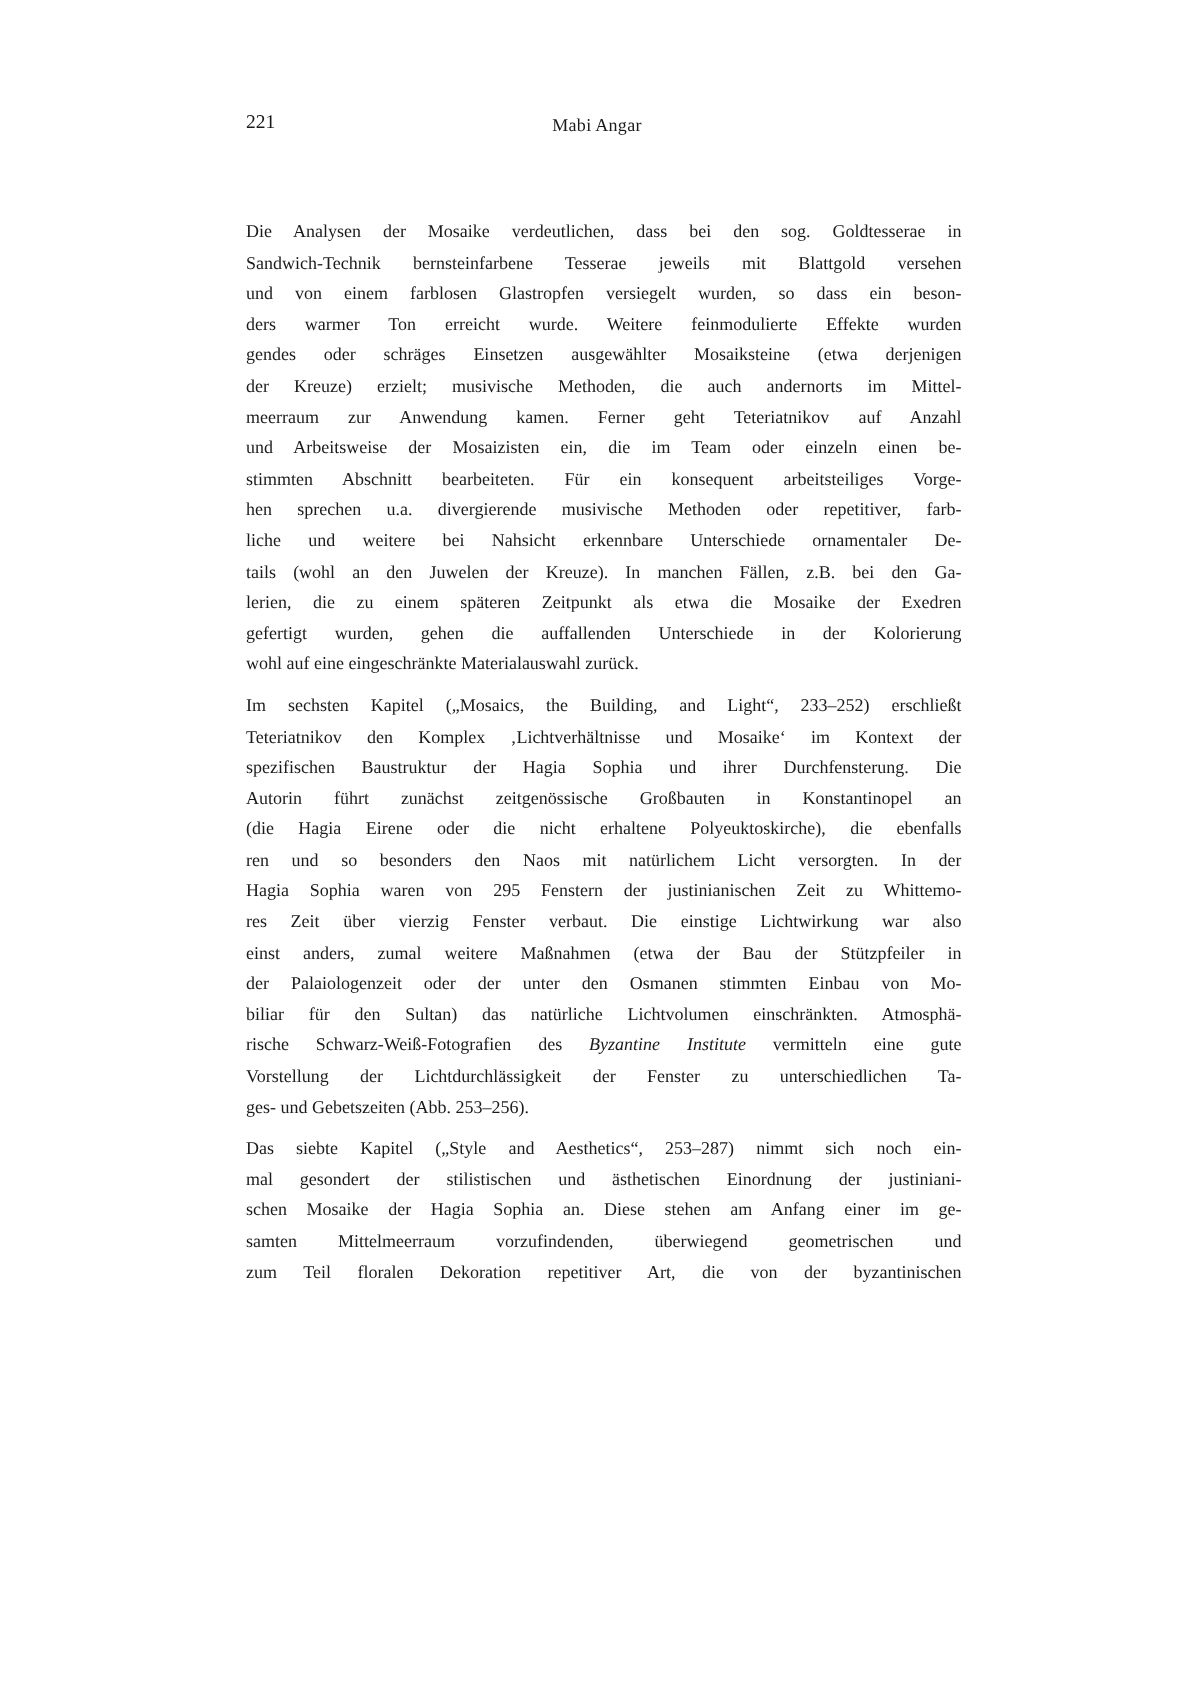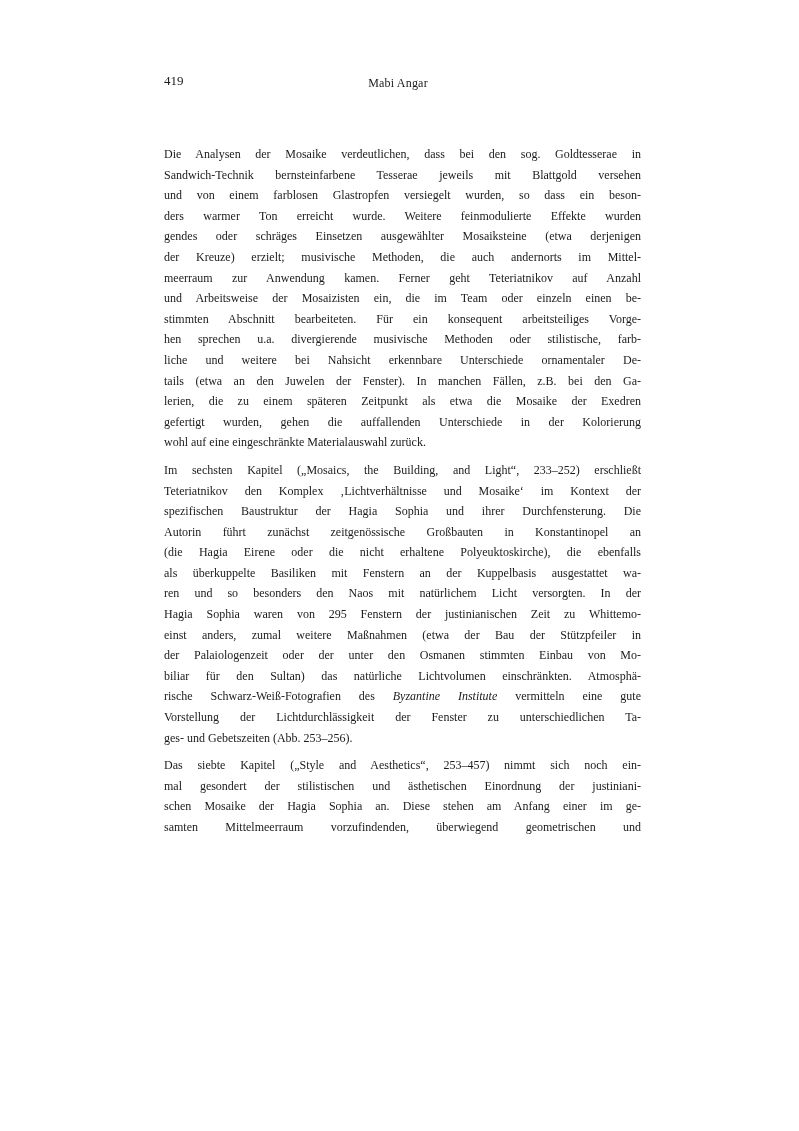--- a/index.html
+++ b/index.html
@@ -56,61 +56,62 @@
       text-align-last: left;
     }
     em {
       font-style: italic;
     }
   </style>
 </head>
 <body>
 
 <div class="page">
-  <div class="page-number">419</div>
+  <div class="page-number">221</div>
   <div class="running-head">Mabi Angar</div>
 
   <div class="text-block">
 
     <div class="paragraph">
       <span class="line">Die Analysen der Mosaike verdeutlichen, dass bei den sog. Goldtesserae in</span>
       <span class="line">Sandwich-Technik bernsteinfarbene Tesserae jeweils mit Blattgold versehen</span>
       <span class="line">und von einem farblosen Glastropfen versiegelt wurden, so dass ein beson-</span>
       <span class="line">ders warmer Ton erreicht wurde. Weitere feinmodulierte Effekte wurden</span>
       <span class="line">gendes oder schräges Einsetzen ausgewählter Mosaiksteine (etwa derjenigen</span>
       <span class="line">der Kreuze) erzielt; musivische Methoden, die auch andernorts im Mittel-</span>
       <span class="line">meerraum zur Anwendung kamen. Ferner geht Teteriatnikov auf Anzahl</span>
       <span class="line">und Arbeitsweise der Mosaizisten ein, die im Team oder einzeln einen be-</span>
       <span class="line">stimmten Abschnitt bearbeiteten. Für ein konsequent arbeitsteiliges Vorge-</span>
-      <span class="line">hen sprechen u.a. divergierende musivische Methoden oder stilistische, farb-</span>
+      <span class="line">hen sprechen u.a. divergierende musivische Methoden oder repetitiver, farb-</span>
       <span class="line">liche und weitere bei Nahsicht erkennbare Unterschiede ornamentaler De-</span>
-      <span class="line">tails (etwa an den Juwelen der Fenster). In manchen Fällen, z.B. bei den Ga-</span>
+      <span class="line">tails (wohl an den Juwelen der Kreuze). In manchen Fällen, z.B. bei den Ga-</span>
       <span class="line">lerien, die zu einem späteren Zeitpunkt als etwa die Mosaike der Exedren</span>
       <span class="line">gefertigt wurden, gehen die auffallenden Unterschiede in der Kolorierung</span>
       <span class="line last">wohl auf eine eingeschränkte Materialauswahl zurück.</span>
     </div>
 
     <div class="paragraph">
       <span class="line">Im sechsten Kapitel („Mosaics, the Building, and Light“, 233–252) erschließt</span>
       <span class="line">Teteriatnikov den Komplex ‚Lichtverhältnisse und Mosaike‘ im Kontext der</span>
       <span class="line">spezifischen Baustruktur der Hagia Sophia und ihrer Durchfensterung. Die</span>
       <span class="line">Autorin führt zunächst zeitgenössische Großbauten in Konstantinopel an</span>
       <span class="line">(die Hagia Eirene oder die nicht erhaltene Polyeuktoskirche), die ebenfalls</span>
-      <span class="line">als überkuppelte Basiliken mit Fenstern an der Kuppelbasis ausgestattet wa-</span>
       <span class="line">ren und so besonders den Naos mit natürlichem Licht versorgten. In der</span>
       <span class="line">Hagia Sophia waren von 295 Fenstern der justinianischen Zeit zu Whittemo-</span>
+      <span class="line">res Zeit über vierzig Fenster verbaut. Die einstige Lichtwirkung war also</span>
       <span class="line">einst anders, zumal weitere Maßnahmen (etwa der Bau der Stützpfeiler in</span>
       <span class="line">der Palaiologenzeit oder der unter den Osmanen stimmten Einbau von Mo-</span>
       <span class="line">biliar für den Sultan) das natürliche Lichtvolumen einschränkten. Atmosphä-</span>
       <span class="line"><span>rische Schwarz-Weiß-Fotografien des </span><em>Byzantine Institute</em><span> vermitteln eine gute</span></span>
       <span class="line">Vorstellung der Lichtdurchlässigkeit der Fenster zu unterschiedlichen Ta-</span>
       <span class="line last">ges- und Gebetszeiten (Abb. 253–256).</span>
     </div>
 
     <div class="paragraph">
-      <span class="line">Das siebte Kapitel („Style and Aesthetics“, 253–457) nimmt sich noch ein-</span>
+      <span class="line">Das siebte Kapitel („Style and Aesthetics“, 253–287) nimmt sich noch ein-</span>
       <span class="line">mal gesondert der stilistischen und ästhetischen Einordnung der justiniani-</span>
       <span class="line">schen Mosaike der Hagia Sophia an. Diese stehen am Anfang einer im ge-</span>
       <span class="line">samten Mittelmeerraum vorzufindenden, überwiegend geometrischen und</span>
+      <span class="line">zum Teil floralen Dekoration repetitiver Art, die von der byzantinischen</span>
     </div>
 
   </div>
 </div>
 
 </body></html>

